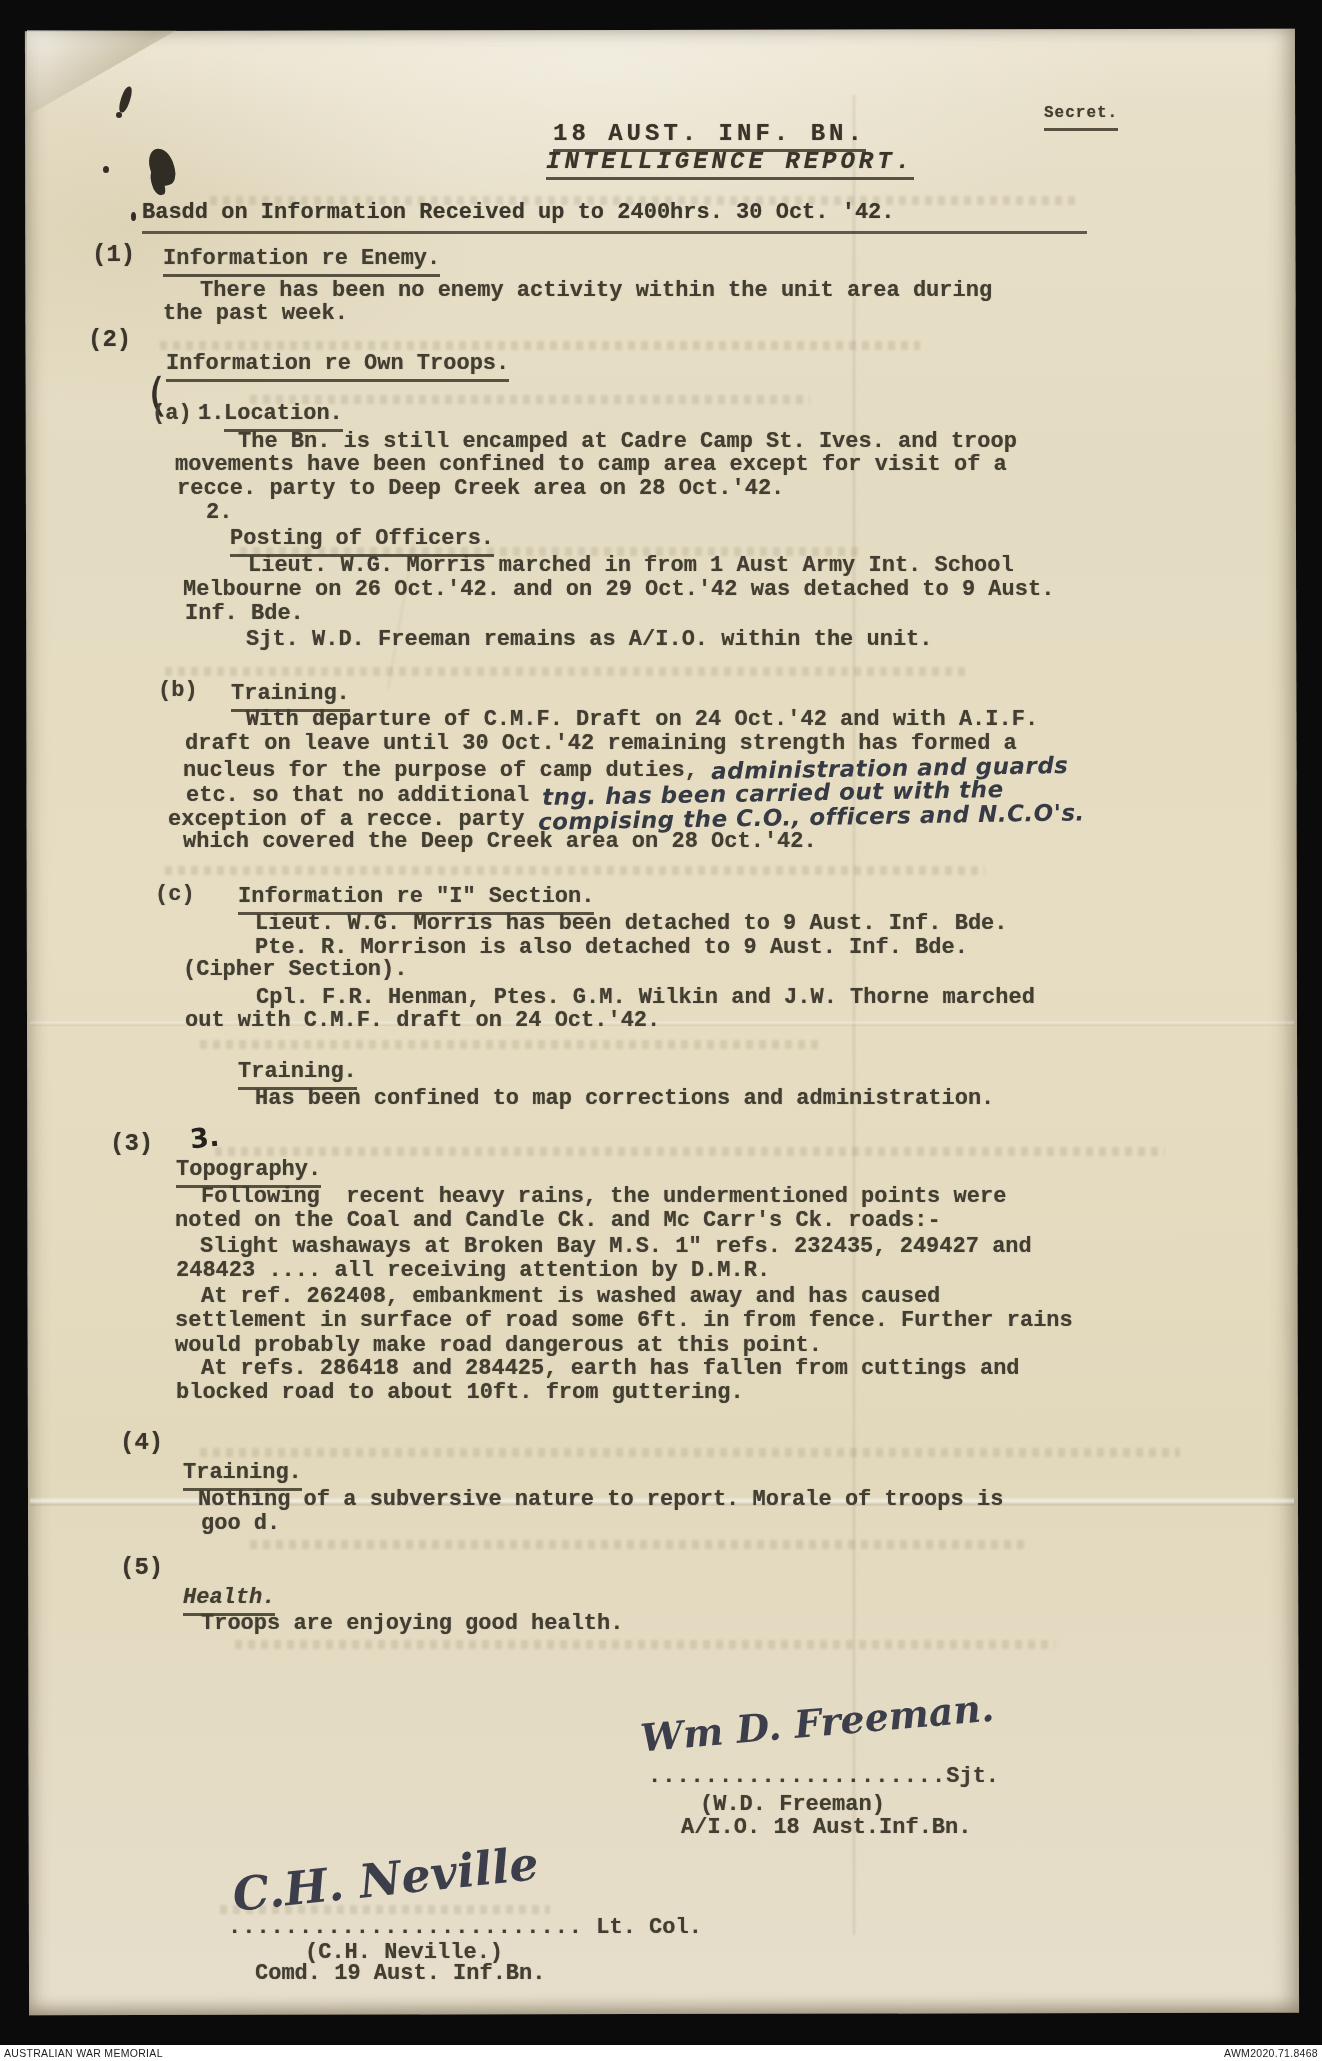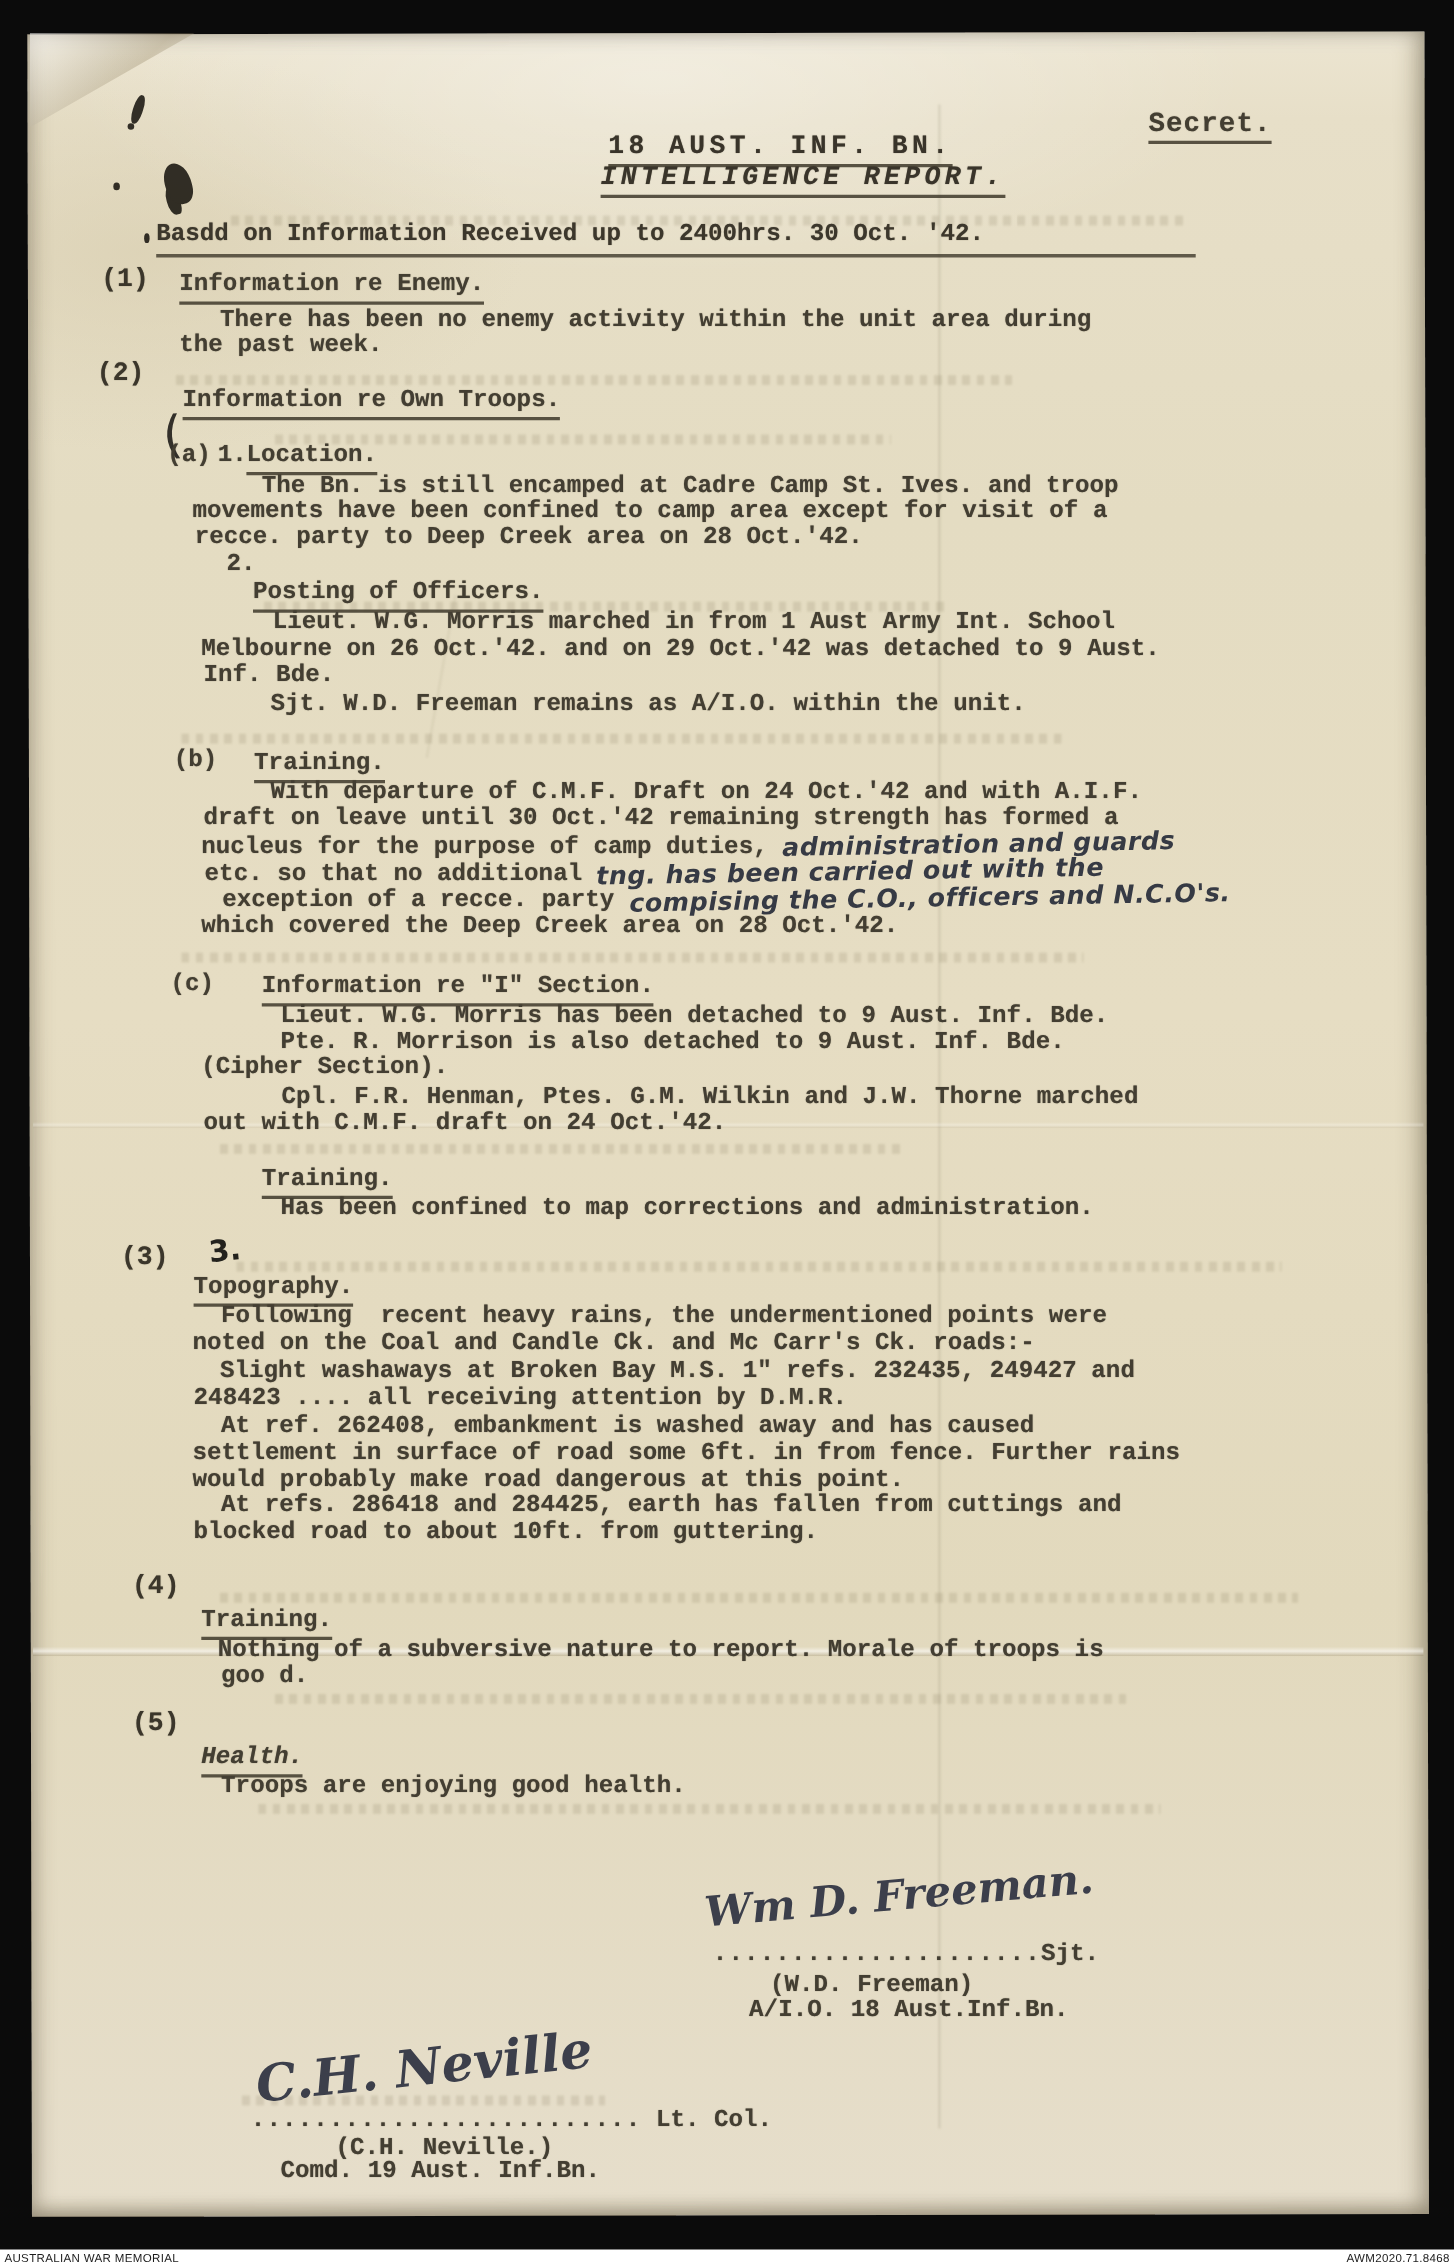--- a/index.html
+++ b/index.html
@@ -74,21 +74,21 @@
 <div class="ghost" style="left:240px;top:547px;width:620px;"></div>
 <div class="ghost" style="left:165px;top:667px;width:800px;"></div>
 <div class="ghost" style="left:165px;top:866px;width:820px;"></div>
 <div class="ghost" style="left:200px;top:1040px;width:620px;"></div>
 <div class="ghost" style="left:215px;top:1147px;width:950px;"></div>
 <div class="ghost" style="left:200px;top:1448px;width:980px;"></div>
 <div class="ghost" style="left:250px;top:1540px;width:780px;"></div>
 <div class="ghost" style="left:235px;top:1640px;width:820px;"></div>
 <div class="ghost" style="left:220px;top:1905px;width:330px;"></div>
 
-<div class="line u" style="left:1044px;top:100px;font-size:25px;letter-spacing:1px;">Secret.</div>
+<div class="line u" style="left:1044px;top:100px;font-size:16px;letter-spacing:1px;">Secret.</div>
 <div class="line title u" style="left:553px;top:121px;">18 AUST. INF. BN.</div>
 <div class="line title u" style="left:546px;top:149px;font-style:italic;">INTELLIGENCE REPORT.</div>
 <div class="line based" style="left:142px;top:200px;width:945px;">Basdd on Information Received up to 2400hrs. 30 Oct. '42.</div>
 
 <div class="line num" style="left:92px;top:242px;">(1)</div>
 <div class="line u" style="left:163px;top:246px;">Information re Enemy.</div>
 <div class="line" style="left:200px;top:278px;">There has been no enemy activity within the unit area during</div>
 <div class="line" style="left:163px;top:301px;">the past week.</div>
 
 <div class="line num" style="left:88px;top:327px;">(2)</div>
@@ -107,21 +107,21 @@
 <div class="line" style="left:183px;top:577px;">Melbourne on 26 Oct.'42. and on 29 Oct.'42 was detached to 9 Aust.</div>
 <div class="line" style="left:185px;top:601px;">Inf. Bde.</div>
 <div class="line" style="left:246px;top:627px;">Sjt. W.D. Freeman remains as A/I.O. within the unit.</div>
 
 <div class="line" style="left:158px;top:678px;">(b)</div>
 <div class="line u" style="left:231px;top:681px;">Training.</div>
 <div class="line" style="left:246px;top:707px;">With departure of C.M.F. Draft on 24 Oct.'42 and with A.I.F.</div>
 <div class="line" style="left:185px;top:731px;">draft on leave until 30 Oct.'42 remaining strength has formed a</div>
 <div class="line" style="left:183px;top:755px;"><span>nucleus for the purpose of camp duties, </span><span class="hand">administration and guards</span></div>
 <div class="line" style="left:186px;top:780px;"><span>etc. so that no additional </span><span class="hand">tng. has been carried out with the</span></div>
-<div class="line" style="left:202px;top:804px;text-align:center;"><span>exception of a recce. party </span><span class="hand">compising the C.O., officers and N.C.O's.</span></div>
+<div class="line" style="left:168px;top:804px;text-align:center;"><span>exception of a recce. party </span><span class="hand">compising the C.O., officers and N.C.O's.</span></div>
 <div class="line" style="left:183px;top:829px;">which covered the Deep Creek area on 28 Oct.'42.</div>
 
 <div class="line" style="left:155px;top:882px;">(c)</div>
 <div class="line u" style="left:238px;top:884px;">Information re "I" Section.</div>
 <div class="line" style="left:255px;top:911px;">Lieut. W.G. Morris has been detached to 9 Aust. Inf. Bde.</div>
 <div class="line" style="left:255px;top:935px;">Pte. R. Morrison is also detached to 9 Aust. Inf. Bde.</div>
 <div class="line" style="left:183px;top:957px;">(Cipher Section).</div>
 <div class="line" style="left:256px;top:985px;">Cpl. F.R. Henman, Ptes. G.M. Wilkin and J.W. Thorne marched</div>
 <div class="line" style="left:185px;top:1008px;">out with C.M.F. draft on 24 Oct.'42.</div>
 <div class="line u" style="left:238px;top:1059px;">Training.</div>

